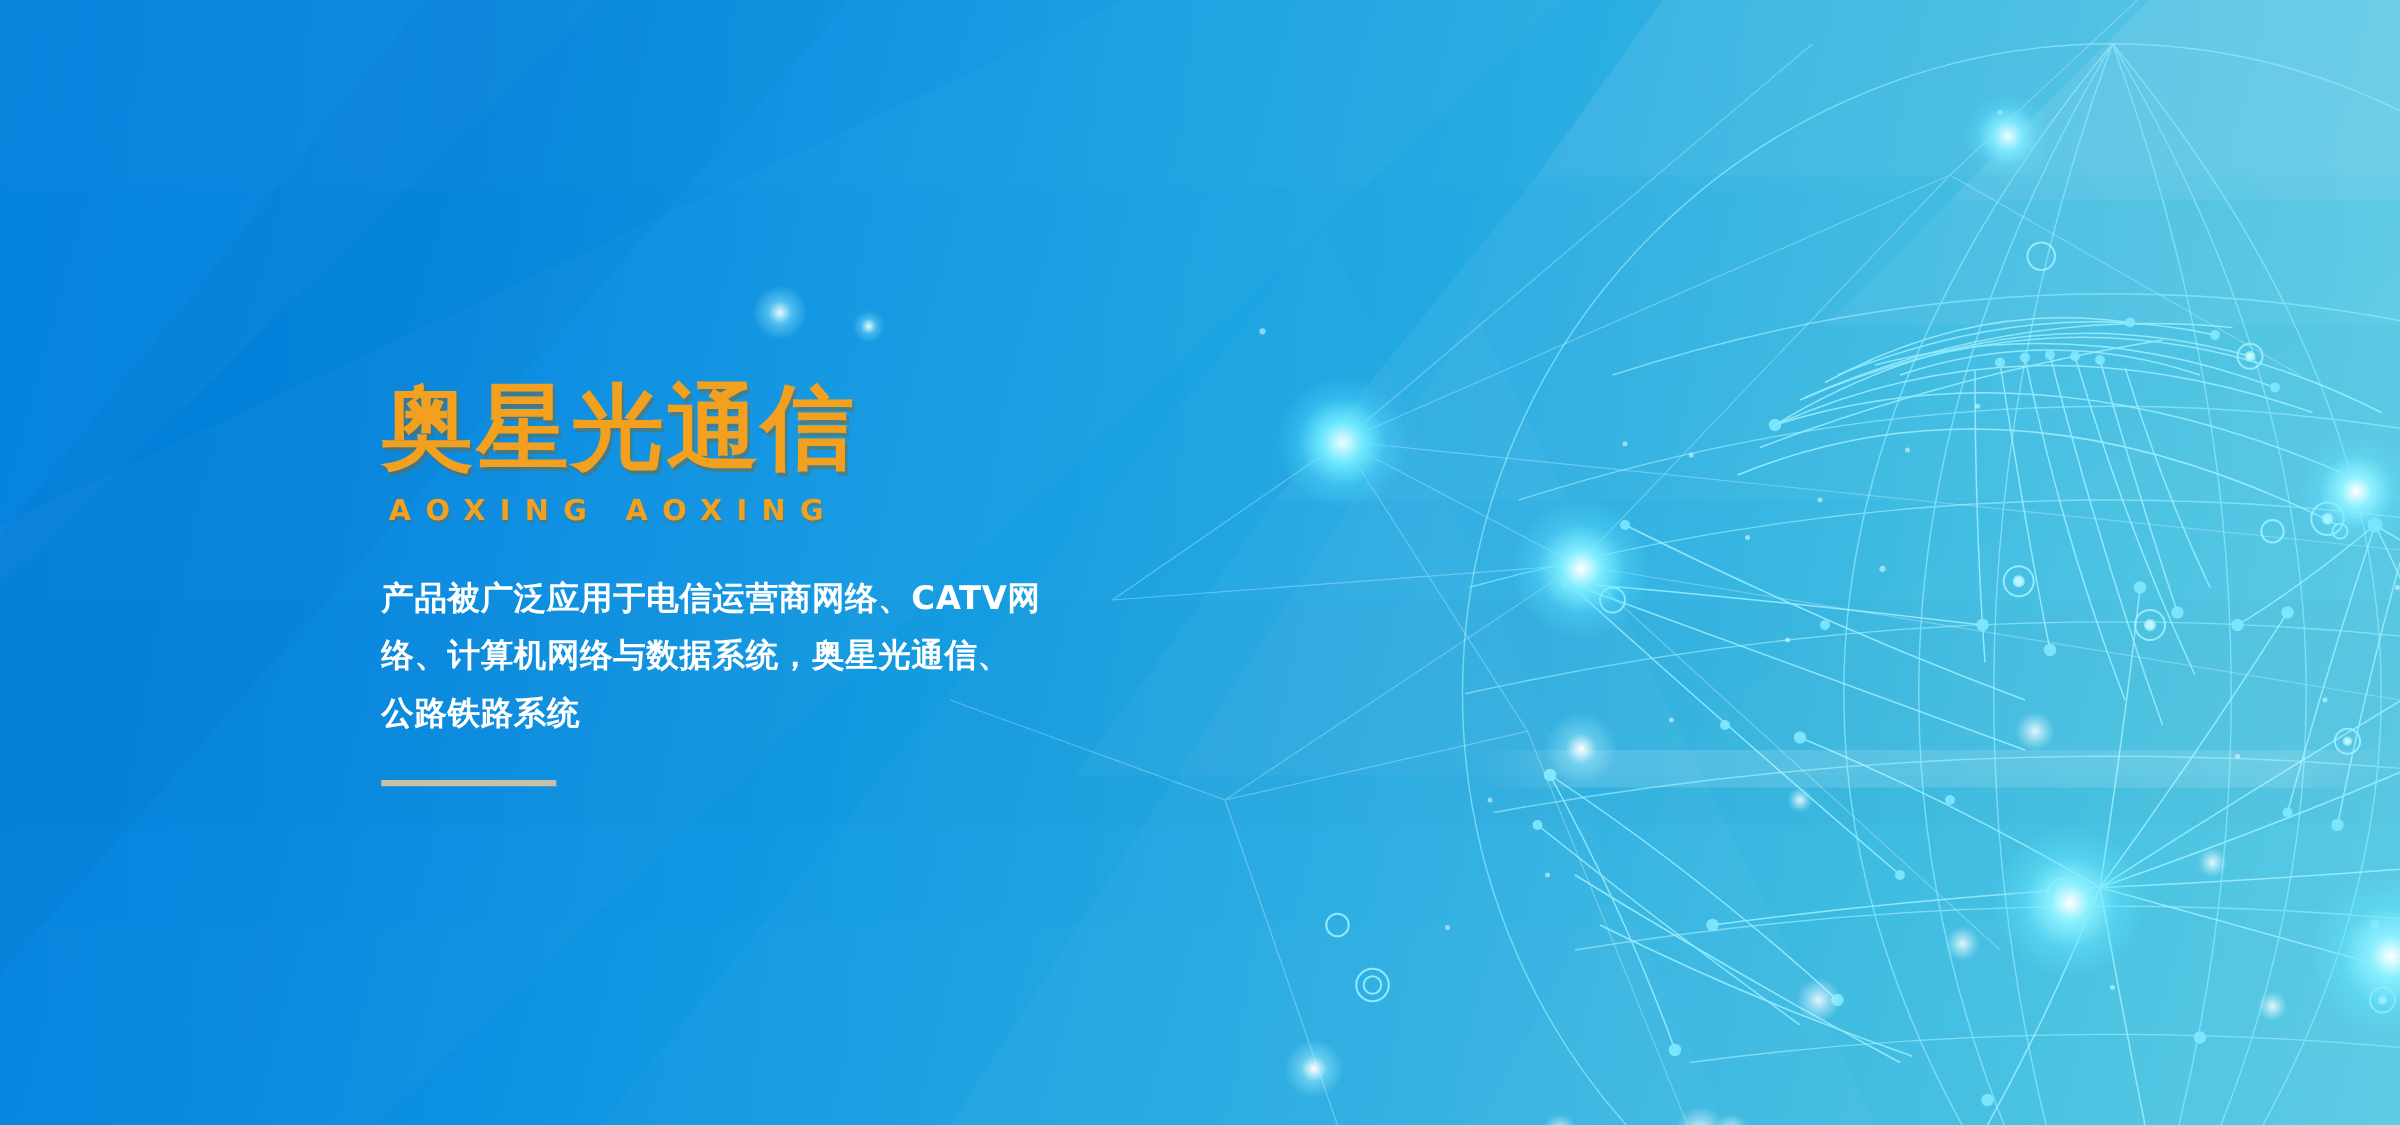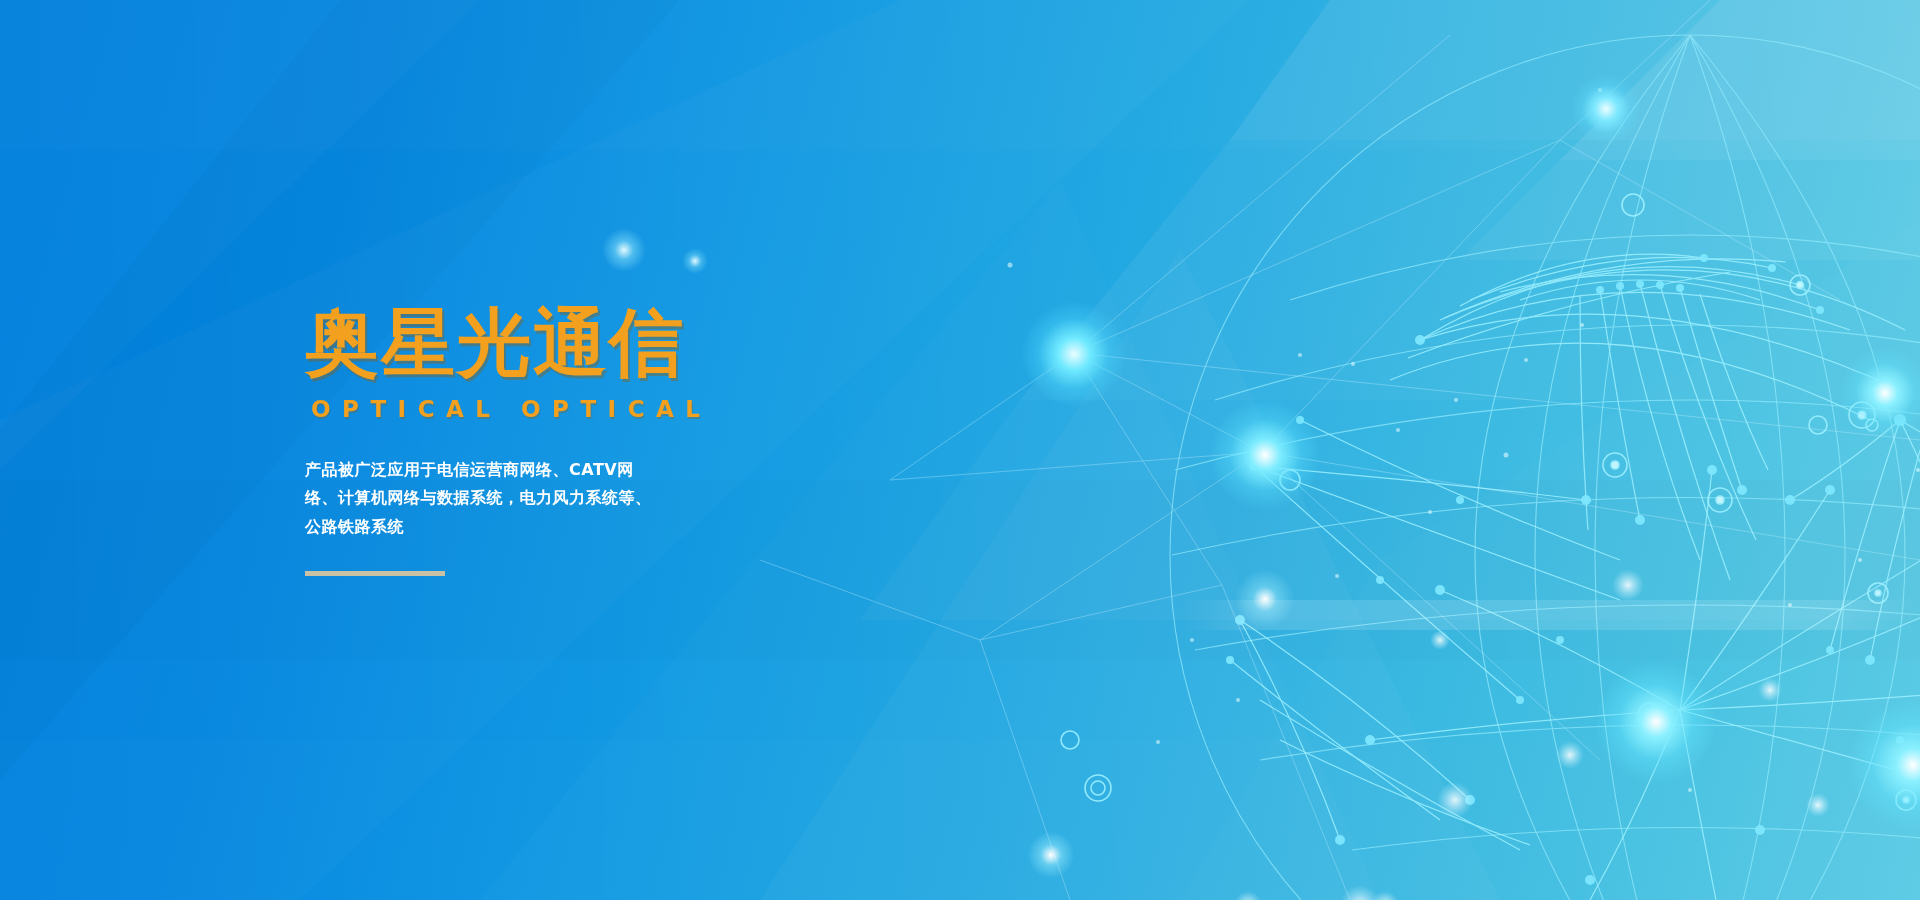--- a/index.html
+++ b/index.html
@@ -40,21 +40,21 @@
   }
   .subtitle{
     margin:14px 0 0 6px;
     font-size:23px;font-weight:600;color:#f2a01e;
     letter-spacing:11.5px;
     text-shadow:1px 2px 0 rgba(150,90,0,0.30);
     white-space:nowrap;
   }
   .desc{
     margin:34px 0 0 0;width:640px;
-    font-size:16px;font-weight:700;color:#ffffff;
+    font-size:26px;font-weight:700;color:#ffffff;
     line-height:1.78;letter-spacing:0.5px;
   }
   .desc .line{display:block;white-space:nowrap;}
   .divider{
     margin-top:30px;width:140px;height:5px;background:#c9c1a6;
   }
 </style>
 </head>
 <body>
 
@@ -304,22 +304,22 @@
   <div class="glow" style="left:1572px;top:75px;width:68px;height:68px;background:radial-gradient(circle,#eafdff 0%,#7ee8ff 24%,rgba(100,225,255,0.28) 50%,rgba(100,225,255,0) 74%);"></div>
   <div class="glow" style="left:602px;top:228px;width:44px;height:44px;background:radial-gradient(circle,#dffaff 0%,rgba(150,235,255,0.45) 30%,rgba(150,235,255,0) 70%);"></div>
   <div class="glow" style="left:682px;top:248px;width:26px;height:26px;background:radial-gradient(circle,#dffaff 0%,rgba(150,235,255,0.35) 34%,rgba(150,235,255,0) 70%);"></div>
   <div class="glow" style="left:1028px;top:832px;width:46px;height:46px;background:radial-gradient(circle,#ffffff 0%,rgba(160,240,255,0.45) 32%,rgba(160,240,255,0) 72%);"></div>
   <div class="glow" style="left:1236px;top:570px;width:58px;height:58px;background:radial-gradient(circle,#ffffff 0%,rgba(160,240,255,0.40) 30%,rgba(160,240,255,0) 72%);"></div>
 
   <div class="lightband"></div>
 
   <div class="content">
     <h1 class="title">奥星光通信</h1>
-    <div class="subtitle">OPTICAL OPTICAL</div>
+    <div class="subtitle">AOXING AOXING</div>
     <p class="desc">
       <span class="line">产品被广泛应用于电信运营商网络、CATV网</span>
-      <span class="line">络、计算机网络与数据系统，电力风力系统等、</span>
+      <span class="line">络、计算机网络与数据系统，奥星光通信、</span>
       <span class="line">公路铁路系统</span>
     </p>
     <div class="divider"></div>
   </div>
 
 </div>
 
 </body></html>

